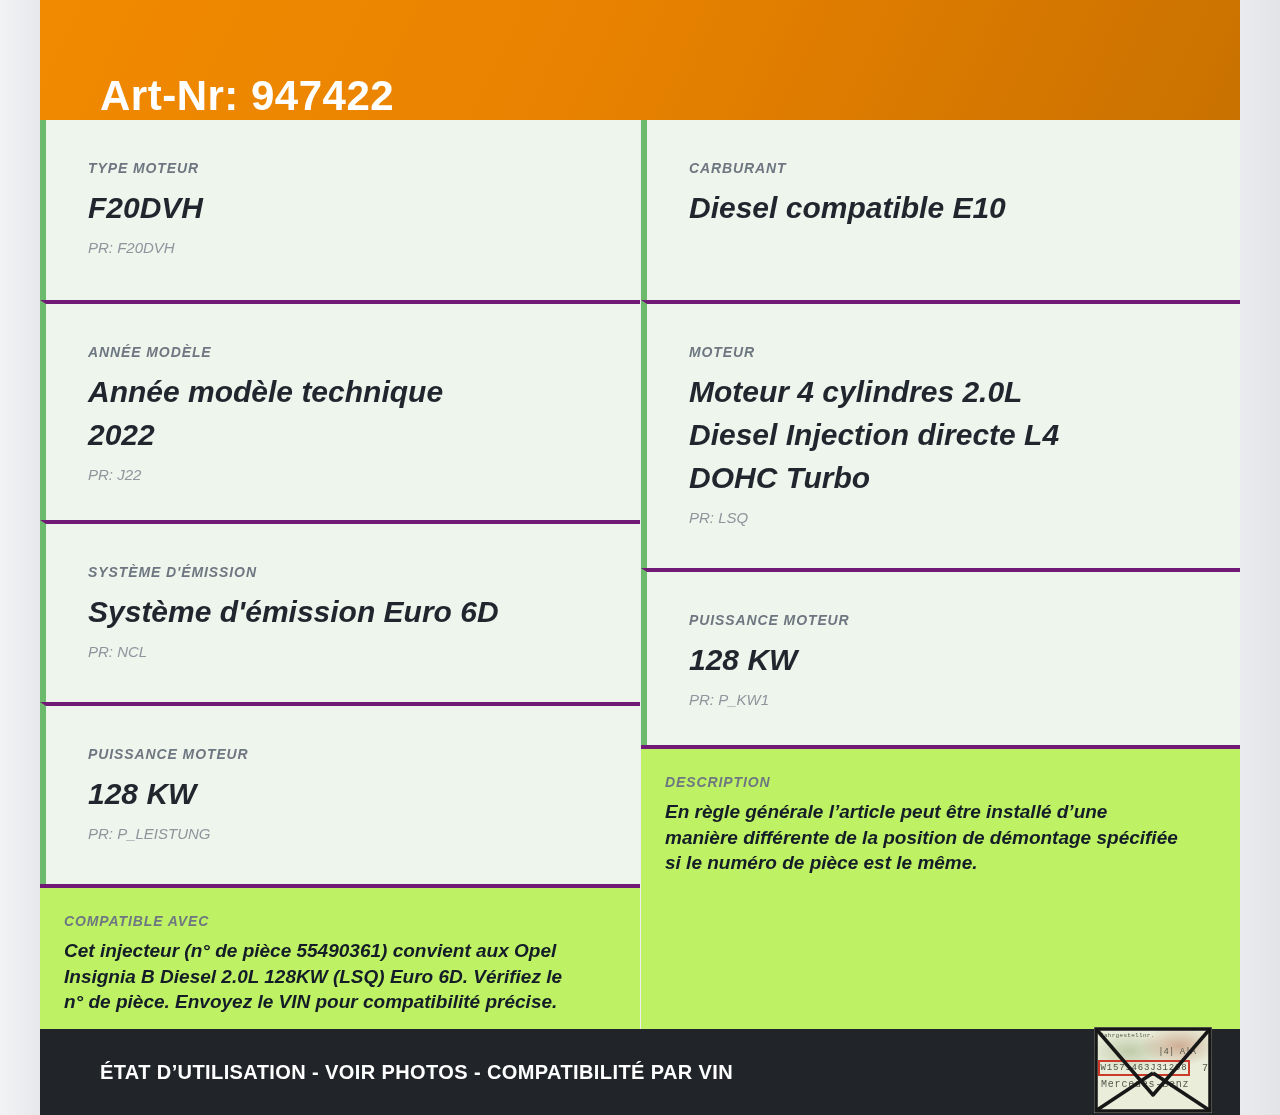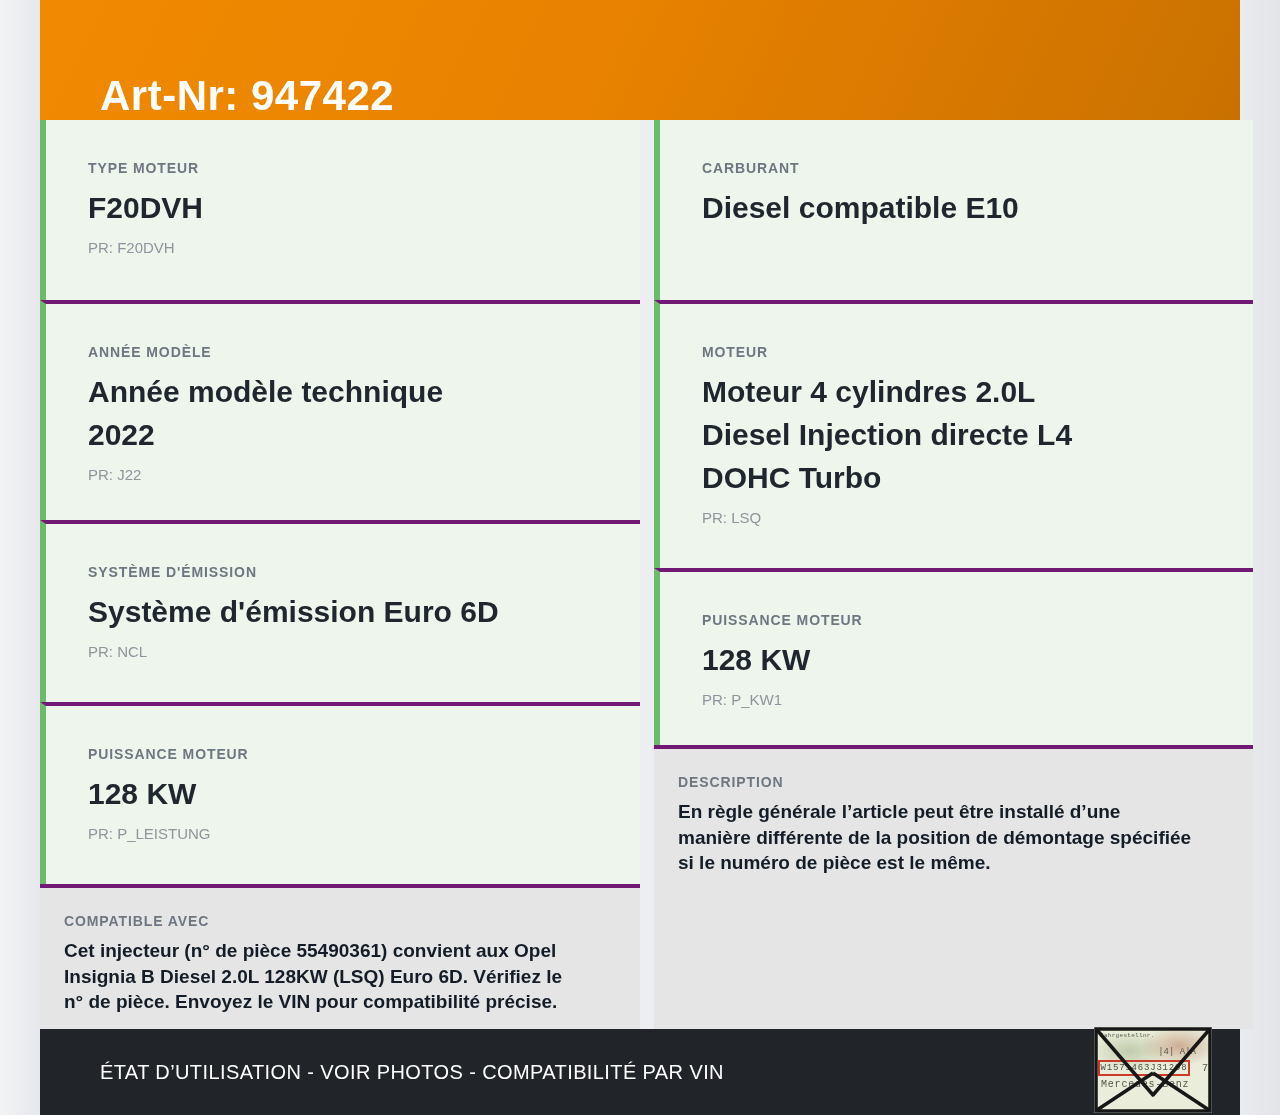--- a/index.html
+++ b/index.html
@@ -13,40 +13,40 @@
 
   
   .header {
     height:120px; flex:0 0 120px;
     background:linear-gradient(115deg,#f18a00 0%,#e98200 45%,#d87900 75%,#c97100 100%);
     display:flex; align-items:flex-end; padding-left:60px;
   }
   .header h1 { color:#ffffff; font-size:42px; font-weight:800; letter-spacing:0.5px; }
 
   
-  .columns { flex:1 1 auto; display:grid; grid-template-columns:600px 599px; column-gap:14px; }
+  .columns { flex:1 1 auto; display:grid; grid-template-columns:600px 599px; column-gap:1px;font-style:italic; }
   .col { display:flex; flex-direction:column; }
 
   .card { background:#eef5ec; position:relative; }
   .card.green { border-left:6px solid #6cba6c; padding:40px 38px 0 42px; }
   .card.green.sep, .card.white.sep { border-top:4px solid #701a75; }
-  .card.white { background:#e5e5e5; padding:25px 28px 0 24px; }
+  .card.white { background:#bef264; padding:25px 28px 0 24px; }
   .card.fill { flex:1 1 auto; }
 
   .card-label { font-size:14px; font-weight:700; letter-spacing:0.9px; color:#6e7781; }
   .card-value { margin-top:10px; font-size:30px; font-weight:700; color:#1f262e; line-height:43px; white-space:pre-line; }
   .card-pr { margin-top:10px; font-size:15px; color:#8e959d; }
   .card-text { margin-top:9px; font-size:19px; font-weight:600; color:#141d27; line-height:25.5px; white-space:pre-line; }
 
   
   .footer {
     height:86px; flex:0 0 86px; background:#212529; position:relative;
     display:flex; align-items:center; padding-left:60px;
   }
-  .footer-text { color:#ffffff; font-size:20px; font-weight:400; letter-spacing:0.4px; }
+  .footer-text { color:#ffffff; font-size:20px; font-weight:700; letter-spacing:0.4px; }
 
   
   .vin-photo {
     position:absolute; right:28px; top:-2px; width:118px; height:86px;
     background:
       radial-gradient(ellipse 55px 28px at 72% 22%, rgba(186,122,92,0.55), rgba(186,122,92,0) 70%),
       radial-gradient(ellipse 60px 30px at 30% 28%, rgba(142,162,112,0.45), rgba(142,162,112,0) 65%),
       #e9edda;
     overflow:hidden;
   }

